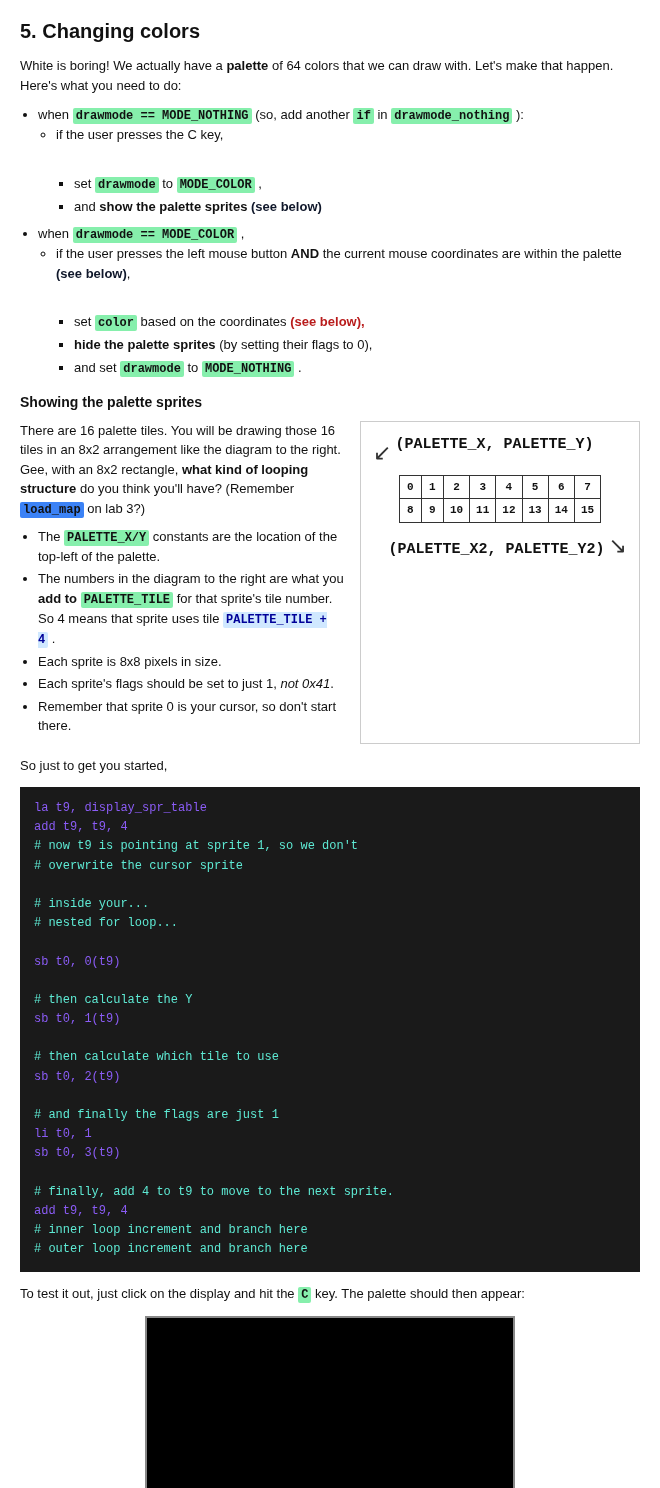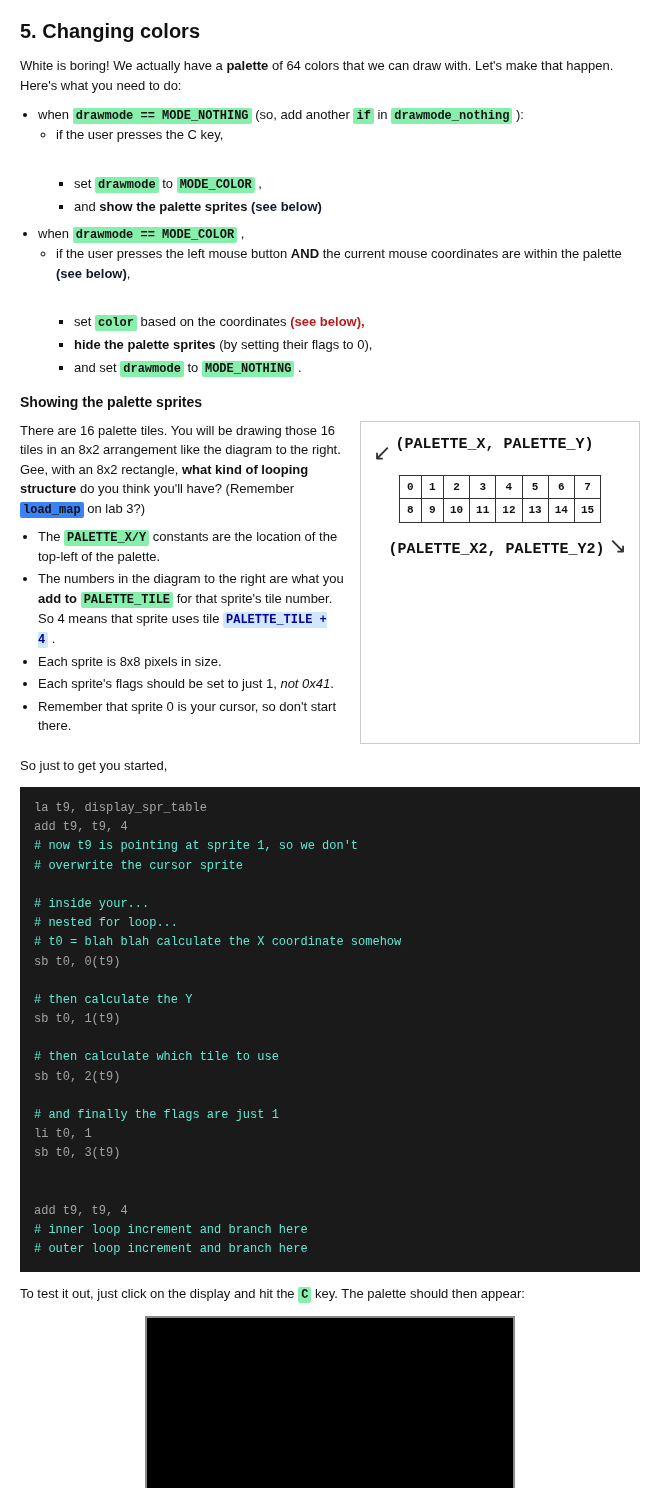--- a/index.html
+++ b/index.html
@@ -33,21 +33,21 @@
 
     .code-block {
       background: #1a1a1a;
       color: #e0e0e0;
       font-family: 'Courier New', monospace;
       font-size: 12px;
       padding: 12px 14px;
       margin: 12px 0;
       line-height: 1.6;
     }
-    .code-block .white { color: #a3a3a3; }
+    .code-block .white { color: #8b5cf6; }
     .code-block .green { color: #5eead4; }
 
     .two-col {
       display: flex;
       gap: 16px;
       margin-bottom: 12px;
     }
     .two-col .left-col {
       flex: 1;
     }
@@ -198,34 +198,34 @@
 <p>So just to get you started,</p>
 
 <div class="code-block">
   <span class="white">la t9, display_spr_table</span><br>
   <span class="white">add t9, t9, 4</span><br>
   <span class="green"># now t9 is pointing at sprite 1, so we don't</span><br>
   <span class="green"># overwrite the cursor sprite</span><br>
   <br>
   <span class="green"># inside your...</span><br>
   <span class="green">    # nested for loop...</span><br>
-  <span class="green">        # t0 = blah blah calculate the X coordinate somehow</span><br>
+  <br>
   <span class="white">        sb t0, 0(t9)</span><br>
   <br>
   <span class="green">        # then calculate the Y</span><br>
   <span class="white">        sb t0, 1(t9)</span><br>
   <br>
   <span class="green">        # then calculate which tile to use</span><br>
   <span class="white">        sb t0, 2(t9)</span><br>
   <br>
   <span class="green">        # and finally the flags are just 1</span><br>
   <span class="white">        li t0, 1</span><br>
   <span class="white">        sb t0, 3(t9)</span><br>
   <br>
-  <br>
+  <span class="green">        # finally, add 4 to t9 to move to the next sprite.</span><br>
   <span class="white">        add t9, t9, 4</span><br>
   <span class="green">    # inner loop increment and branch here</span><br>
   <span class="green"># outer loop increment and branch here</span>
 </div>
 
 <p>
   To test it out, just click on the display and hit the <span class="code-bold">C</span> key. The palette should then appear:
 </p>
 
 <div class="display-box">

